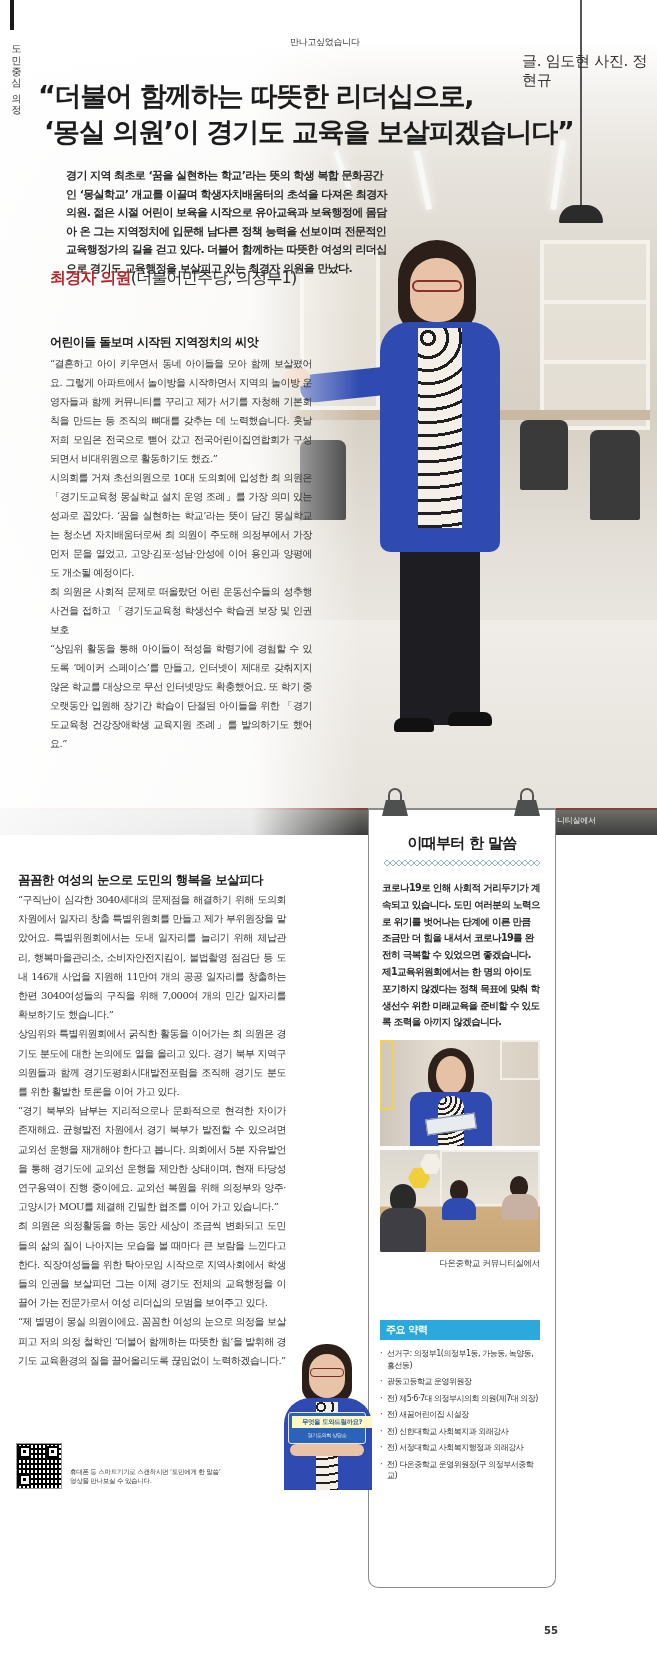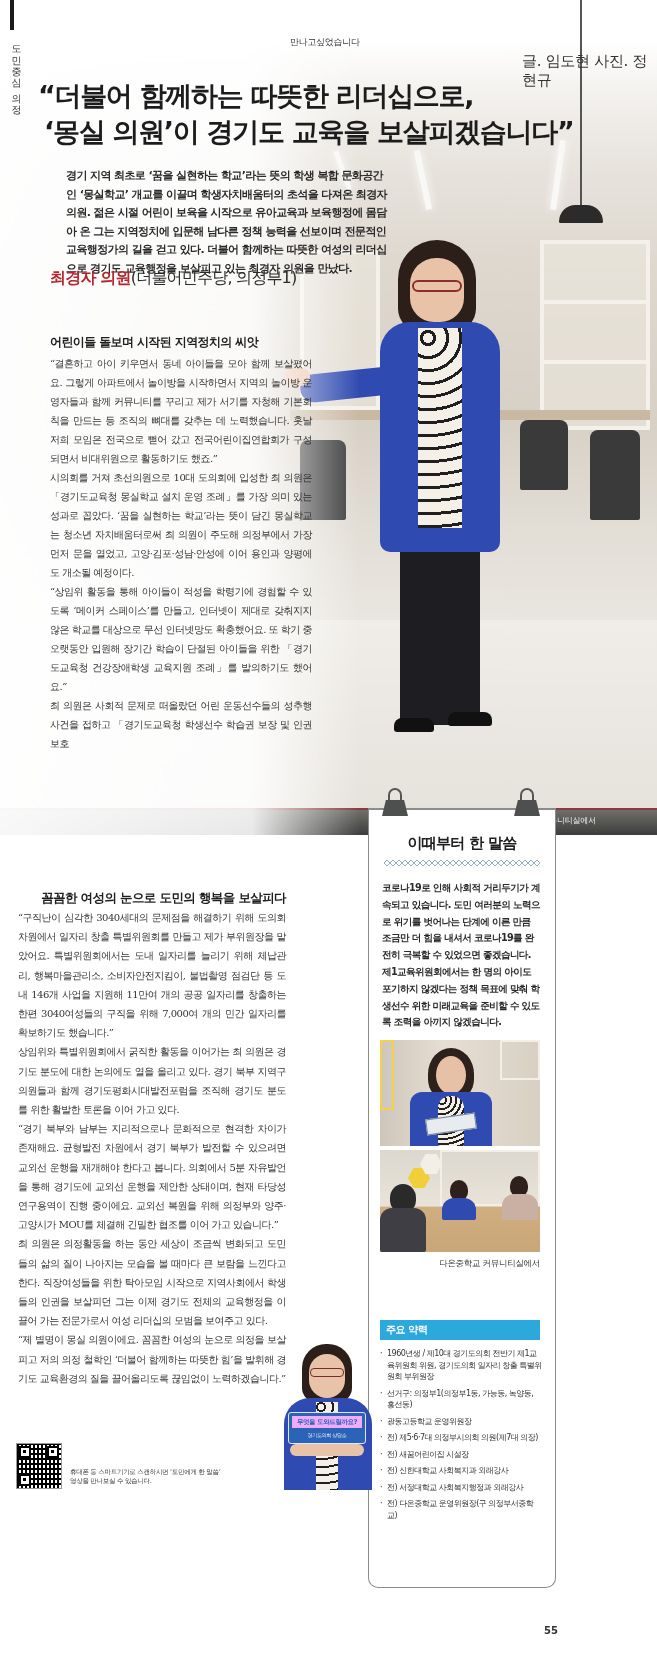--- a/index.html
+++ b/index.html
@@ -61,21 +61,21 @@
   .name-line .nm { color:#b3262c; font-weight:bold; }
 
   .col1 { position:absolute; left:50px; top:334px; width:262px; }
   .subhead { font-size:12px; font-weight:bold; color:#1e1e1e; letter-spacing:-0.6px; margin-bottom:4px; line-height:16px; }
   .para { font-size:10px; line-height:19px; color:#333; letter-spacing:-0.5px; text-align:justify; font-family:"DejaVu Serif","Liberation Serif",serif; }
   .photo-caption { position:absolute; left:500px; top:815px; font-size:8px; color:#f2f2f2; letter-spacing:-0.2px; }
 
   
   .col2 { position:absolute; left:18px; top:866px; width:268px; }
   .col2 .para { font-size:10px; line-height:19.2px; }
-  .col2 .subhead { margin-top:24px; margin-bottom:2px; font-size:12.5px;text-align:right; }
+  .col2 .subhead { margin-top:6px; margin-bottom:2px; font-size:12.5px; }
 
   
   .card {
     position:absolute; left:368px; top:808px; width:188px; height:780px;
     border:1.5px solid #8c8c8c; border-top:none; border-radius:0 0 10px 10px; background:#fff;
   }
   .card-top-line { position:absolute; left:368px; top:808px; width:188px; height:1.5px; background:#8c8c8c; }
   .binder { position:absolute; top:788px; width:26px; height:30px; }
   .binder .loop { position:absolute; left:6px; top:0; width:14px; height:14px; border:2px solid #555; border-bottom:none; border-radius:7px 7px 0 0; }
   .binder .clip { position:absolute; left:0; top:12px; width:26px; height:16px; background:#4e4f4f; clip-path:polygon(15% 0,85% 0,100% 100%,0 100%); }
@@ -113,21 +113,21 @@
   .career-list li::before { content:"·"; position:absolute; left:0; top:0; }
 
   
   .portrait { position:absolute; left:276px; top:1340px; width:100px; height:150px; overflow:hidden; }
   .pt-hair { position:absolute; left:26px; top:4px; width:50px; height:58px; background:#2c1f1a; border-radius:24px 24px 14px 14px; }
   .pt-face { position:absolute; left:33px; top:14px; width:36px; height:44px; background:#e9c3a8; border-radius:18px; }
   .pt-glasses { position:absolute; left:34px; top:28px; width:34px; height:9px; border:1.5px solid #7b2a2a; border-radius:4px; }
   .pt-jacket { position:absolute; left:8px; top:58px; width:88px; height:92px; background:#2f4ab0; border-radius:26px 26px 0 0; }
   .pt-blouse { position:absolute; left:40px; top:62px; width:22px; height:88px; background:repeating-radial-gradient(circle at 5px 5px,#f4efe7 0 3px,#1f1f1f 3px 5px,#f4efe7 5px 8px); }
   .pt-sign { position:absolute; left:12px; top:72px; width:78px; height:32px; background:#2a63b7; border:1.5px solid #dfe6f0; border-radius:3px; }
-  .pt-sign-main { position:absolute; left:3px; top:3px; width:70px; height:12px; background:#f0abfc; color:#2a63b7; font-size:6.5px; font-weight:bold; text-align:center; line-height:12px; letter-spacing:-0.4px; }
+  .pt-sign-main { position:absolute; left:3px; top:3px; width:80px; height:12px; background:#fef9c3; color:#2a63b7; font-size:6.5px; font-weight:bold; text-align:center; line-height:12px; letter-spacing:-0.4px; }
   .pt-sign-sub { position:absolute; left:3px; top:18px; width:70px; height:9px; color:#f1f4f8; font-size:5px; text-align:center; line-height:9px; letter-spacing:-0.3px; }
   .pt-hands { position:absolute; left:14px; top:104px; width:74px; height:12px; background:#e9c3a8; border-radius:8px; }
 
   
   .qr {
     position:absolute; left:16px; top:1443px; width:46px; height:46px; border:1px solid #999;
     background:
       linear-gradient(#000,#000) 3px 3px/10px 10px no-repeat,
       linear-gradient(#000,#000) 31px 3px/10px 10px no-repeat,
       linear-gradient(#000,#000) 3px 31px/10px 10px no-repeat,
@@ -187,22 +187,22 @@
 <p class="lead">경기 지역 최초로 ‘꿈을 실현하는 학교’라는 뜻의 학생 복합 문화공간인 ‘몽실학교’ 개교를 이끌며 학생자치배움터의 초석을 다져온 최경자 의원. 젊은 시절 어린이 보육을 시작으로 유아교육과 보육행정에 몸담아 온 그는 지역정치에 입문해 남다른 정책 능력을 선보이며 전문적인 교육행정가의 길을 걷고 있다. 더불어 함께하는 따뜻한 여성의 리더십으로 경기도 교육행정을 보살피고 있는 최경자 의원을 만났다.</p>
 
 <div class="name-line">
   <span class="nm">최경자 의원</span><span>(더불어민주당, 의정부1)</span>
 </div>
 
 <div class="col1">
   <h2 class="subhead">어린이들 돌보며 시작된 지역정치의 씨앗</h2>
   <p class="para">“결혼하고 아이 키우면서 동네 아이들을 모아 함께 보살폈어요. 그렇게 아파트에서 놀이방을 시작하면서 지역의 놀이방 운영자들과 함께 커뮤니티를 꾸리고 제가 서기를 자청해 기본회칙을 만드는 등 조직의 뼈대를 갖추는 데 노력했습니다. 훗날 저희 모임은 전국으로 뻗어 갔고 전국어린이집연합회가 구성되면서 비대위원으로 활동하기도 했죠.”</p>
   <p class="para">시의회를 거쳐 초선의원으로 10대 도의회에 입성한 최 의원은 「경기도교육청 몽실학교 설치 운영 조례」를 가장 의미 있는 성과로 꼽았다. ‘꿈을 실현하는 학교’라는 뜻이 담긴 몽실학교는 청소년 자치배움터로써 최 의원이 주도해 의정부에서 가장 먼저 문을 열었고, 고양·김포·성남·안성에 이어 용인과 양평에도 개소될 예정이다.</p>
+  <p class="para">최 의원은 사회적 문제로 떠올랐던 어린 운동선수들의 성추행 사건을 접하고 「경기도교육청 학생선수 학습권 보장 및 인권보호</p>
   <p class="para">“상임위 활동을 통해 아이들이 적성을 학령기에 경험할 수 있도록 ‘메이커 스페이스’를 만들고, 인터넷이 제대로 갖춰지지 않은 학교를 대상으로 무선 인터넷망도 확충했어요. 또 학기 중 오랫동안 입원해 장기간 학습이 단절된 아이들을 위한 「경기도교육청 건강장애학생 교육지원 조례」를 발의하기도 했어요.”</p>
-  <p class="para">최 의원은 사회적 문제로 떠올랐던 어린 운동선수들의 성추행 사건을 접하고 「경기도교육청 학생선수 학습권 보장 및 인권보호</p>
 </div>
 
 <div class="photo-caption">다온중학교 커뮤니티실에서</div>
 
 <div class="col2">
   <h2 class="subhead">꼼꼼한 여성의 눈으로 도민의 행복을 보살피다</h2>
   <p class="para">“구직난이 심각한 3040세대의 문제점을 해결하기 위해 도의회 차원에서 일자리 창출 특별위원회를 만들고 제가 부위원장을 맡았어요. 특별위원회에서는 도내 일자리를 늘리기 위해 체납관리, 행복마을관리소, 소비자안전지킴이, 불법촬영 점검단 등 도내 146개 사업을 지원해 11만여 개의 공공 일자리를 창출하는 한편 3040여성들의 구직을 위해 7,000여 개의 민간 일자리를 확보하기도 했습니다.”</p>
   <p class="para">상임위와 특별위원회에서 굵직한 활동을 이어가는 최 의원은 경기도 분도에 대한 논의에도 열을 올리고 있다. 경기 북부 지역구 의원들과 함께 경기도평화시대발전포럼을 조직해 경기도 분도를 위한 활발한 토론을 이어 가고 있다.</p>
   <p class="para">“경기 북부와 남부는 지리적으로나 문화적으로 현격한 차이가 존재해요. 균형발전 차원에서 경기 북부가 발전할 수 있으려면 교외선 운행을 재개해야 한다고 봅니다. 의회에서 5분 자유발언을 통해 경기도에 교외선 운행을 제안한 상태이며, 현재 타당성 연구용역이 진행 중이에요. 교외선 복원을 위해 의정부와 양주·고양시가 MOU를 체결해 긴밀한 협조를 이어 가고 있습니다.”</p>
   <p class="para">최 의원은 의정활동을 하는 동안 세상이 조금씩 변화되고 도민들의 삶의 질이 나아지는 모습을 볼 때마다 큰 보람을 느낀다고 한다. 직장여성들을 위한 탁아모임 시작으로 지역사회에서 학생들의 인권을 보살피던 그는 이제 경기도 전체의 교육행정을 이끌어 가는 전문가로서 여성 리더십의 모범을 보여주고 있다.</p>
@@ -241,21 +241,20 @@
   <div class="p-body" style="left:0;top:58px;width:46px;height:44px;background:#3e3e44;"></div>
   <div class="p-head" style="left:70px;top:30px;width:18px;height:20px;"></div>
   <div class="p-body" style="left:62px;top:48px;width:34px;height:22px;background:#2f4ab0;"></div>
   <div class="p-head" style="left:130px;top:26px;width:18px;height:20px;"></div>
   <div class="p-body" style="left:122px;top:44px;width:36px;height:26px;background:#c8b1a2;"></div>
 </div>
 <div class="card-photo-caption">다온중학교 커뮤니티실에서</div>
 
 <div class="career-head">주요 약력</div>
 <ul class="career-list">
-  <li>1960년생 / 제10대 경기도의회 전반기 제1교육위원회 위원, 경기도의회 일자리 창출 특별위원회 부위원장</li>
   <li>선거구: 의정부1(의정부1동, 가능동, 녹양동, 흥선동)</li>
   <li>광동고등학교 운영위원장</li>
   <li>전) 제5·6·7대 의정부시의회 의원(제7대 의장)</li>
   <li>전) 새꿈어린이집 시설장</li>
   <li>전) 신한대학교 사회복지과 외래강사</li>
   <li>전) 서정대학교 사회복지행정과 외래강사</li>
   <li>전) 다온중학교 운영위원장(구 의정부서중학교)</li>
 </ul>
 
 <div class="portrait">

